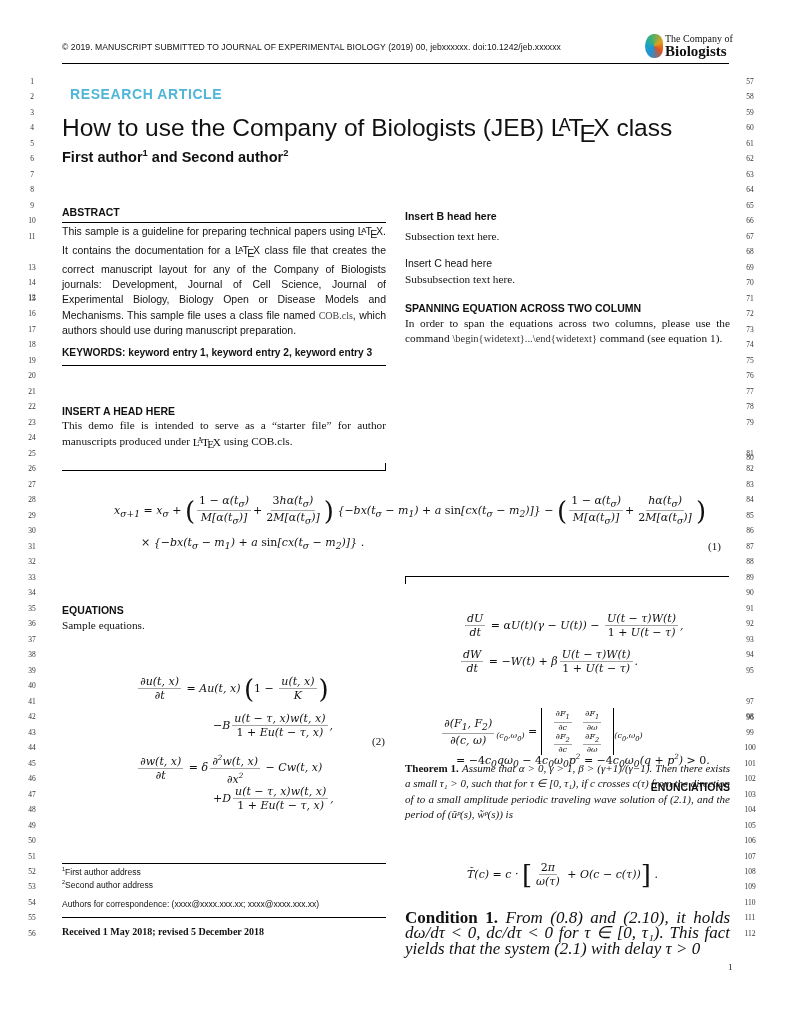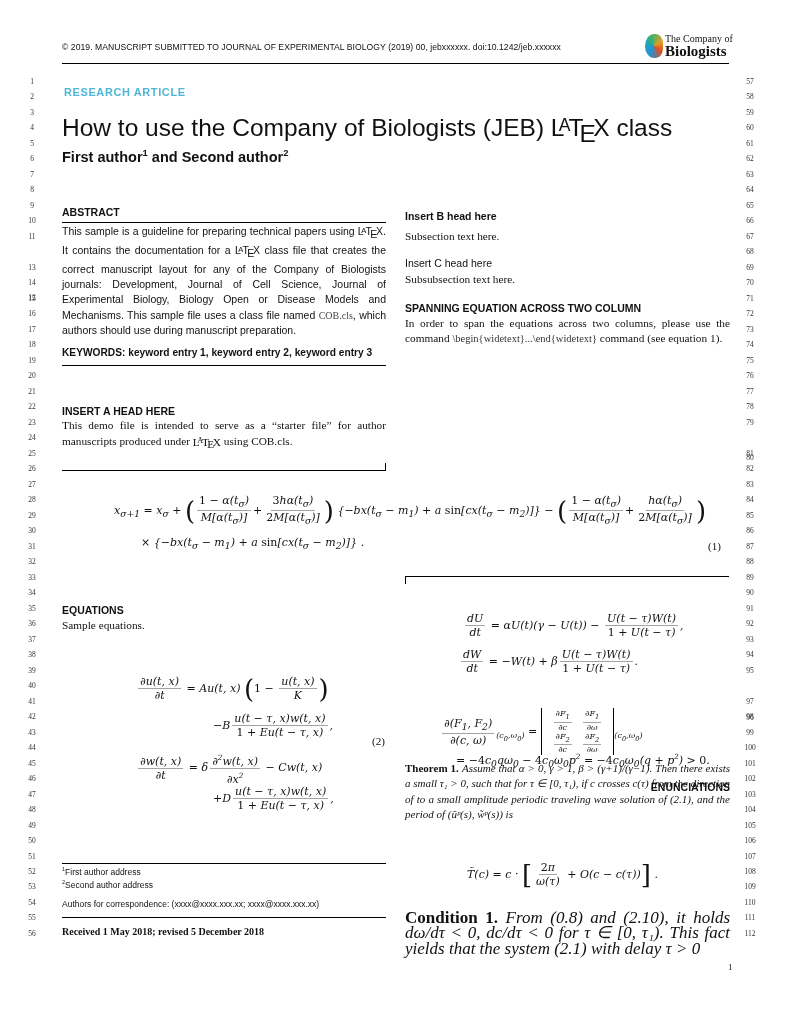--- a/index.html
+++ b/index.html
@@ -18,21 +18,21 @@
   #logo .bulb { position:absolute; left:2px; top:2px; width:18px; height:24px; border-radius:50% 40% 40% 50%;
     background: conic-gradient(from 200deg, #2a8fd0, #1aa0c8, #3cb371, #e0a020, #e05020, #2a8fd0); }
   #logo .t1 { position:absolute; left:22px; top:1px; font-family:"Liberation Serif", serif; font-size:10px; color:#111; white-space:nowrap; }
   #logo .t2 { position:absolute; left:22px; top:11px; font-family:"Liberation Serif", serif; font-weight:bold; font-size:15px; color:#111; }
 
   
   .ln { position:absolute; font-size:7.5px; color:#333; width:20px; text-align:center; font-family:"Liberation Serif", serif; }
   .ln-left { left:22px; }
   .ln-right { left:740px; }
 
-  #kicker { left:64px; top:86px; color:#4fb6d8; font-weight:bold; font-size:11px; letter-spacing:0.6px; }
+  #kicker { left:70px; top:86px; color:#4fb6d8; font-weight:bold; font-size:14px; letter-spacing:0.6px; }
   #title { left:62px; top:114px; font-size:24.5px; white-space:nowrap; }
   #authors { left:62px; top:147px; font-weight:bold; font-size:14.5px; white-space:nowrap; }
   sup { font-size:65%; }
 
   .latex { font-family:inherit; }
   .latex .a { font-size:0.72em; vertical-align:0.28em; margin-left:-0.32em; margin-right:-0.12em; }
   .latex .e { vertical-align:-0.5ex; margin-left:-0.16em; margin-right:-0.11em; }
 
   
   .col-left { left:62px; width:324px; }

